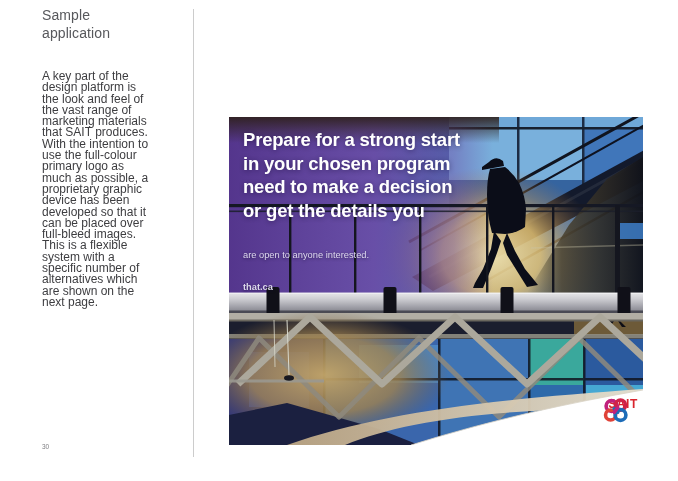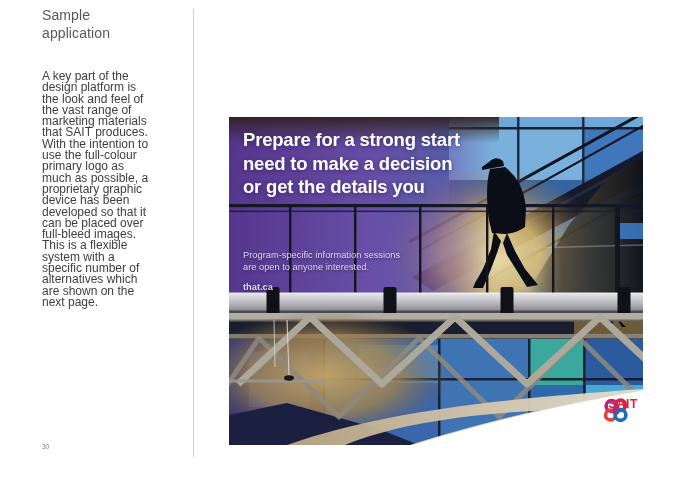--- a/index.html
+++ b/index.html
@@ -167,25 +167,25 @@
       <line x1="45" y1="203" x2="46" y2="250" stroke="#d8d8cc" stroke-width=".8"></line>
       <ellipse cx="60" cy="261" rx="5" ry="2.8" fill="#181820"></ellipse>
 
       <path d="M58,328 C150,296 255,283 414,272 L414,292 C276,290 176,303 116,328 Z" fill="url(#gBeige)" opacity=".95"></path>
       <path d="M182,328 C265,302 340,286 414,273 L414,328 Z" fill="#ffffff"></path>
       <path d="M182,328 C265,302 340,286 414,273" fill="none" stroke="#d8d2c4" stroke-width="1" opacity=".8"></path>
     </svg>
 
     <div class="headline">
       <div>Prepare for a strong start</div>
+      <div>in your chosen program</div>
       <div>need to make a decision</div>
       <div>or get the details you</div>
     </div>
     <div class="subtext">
-      <div>Program-specific information sessions</div>
       <div>are open to anyone interested.</div>
     </div>
     <div class="poster-url">that.ca</div>
 
     <div class="logo">
       <svg width="30" height="27" viewBox="0 0 32 30">
         <g fill="none" stroke-linecap="round">
           <circle cx="11" cy="10" r="6" stroke="#c0207c" stroke-width="4"></circle>
           <circle cx="21" cy="9" r="5.6" stroke="#cf2348" stroke-width="4"></circle>
           <circle cx="10" cy="20" r="5.6" stroke="#e04238" stroke-width="4"></circle>

